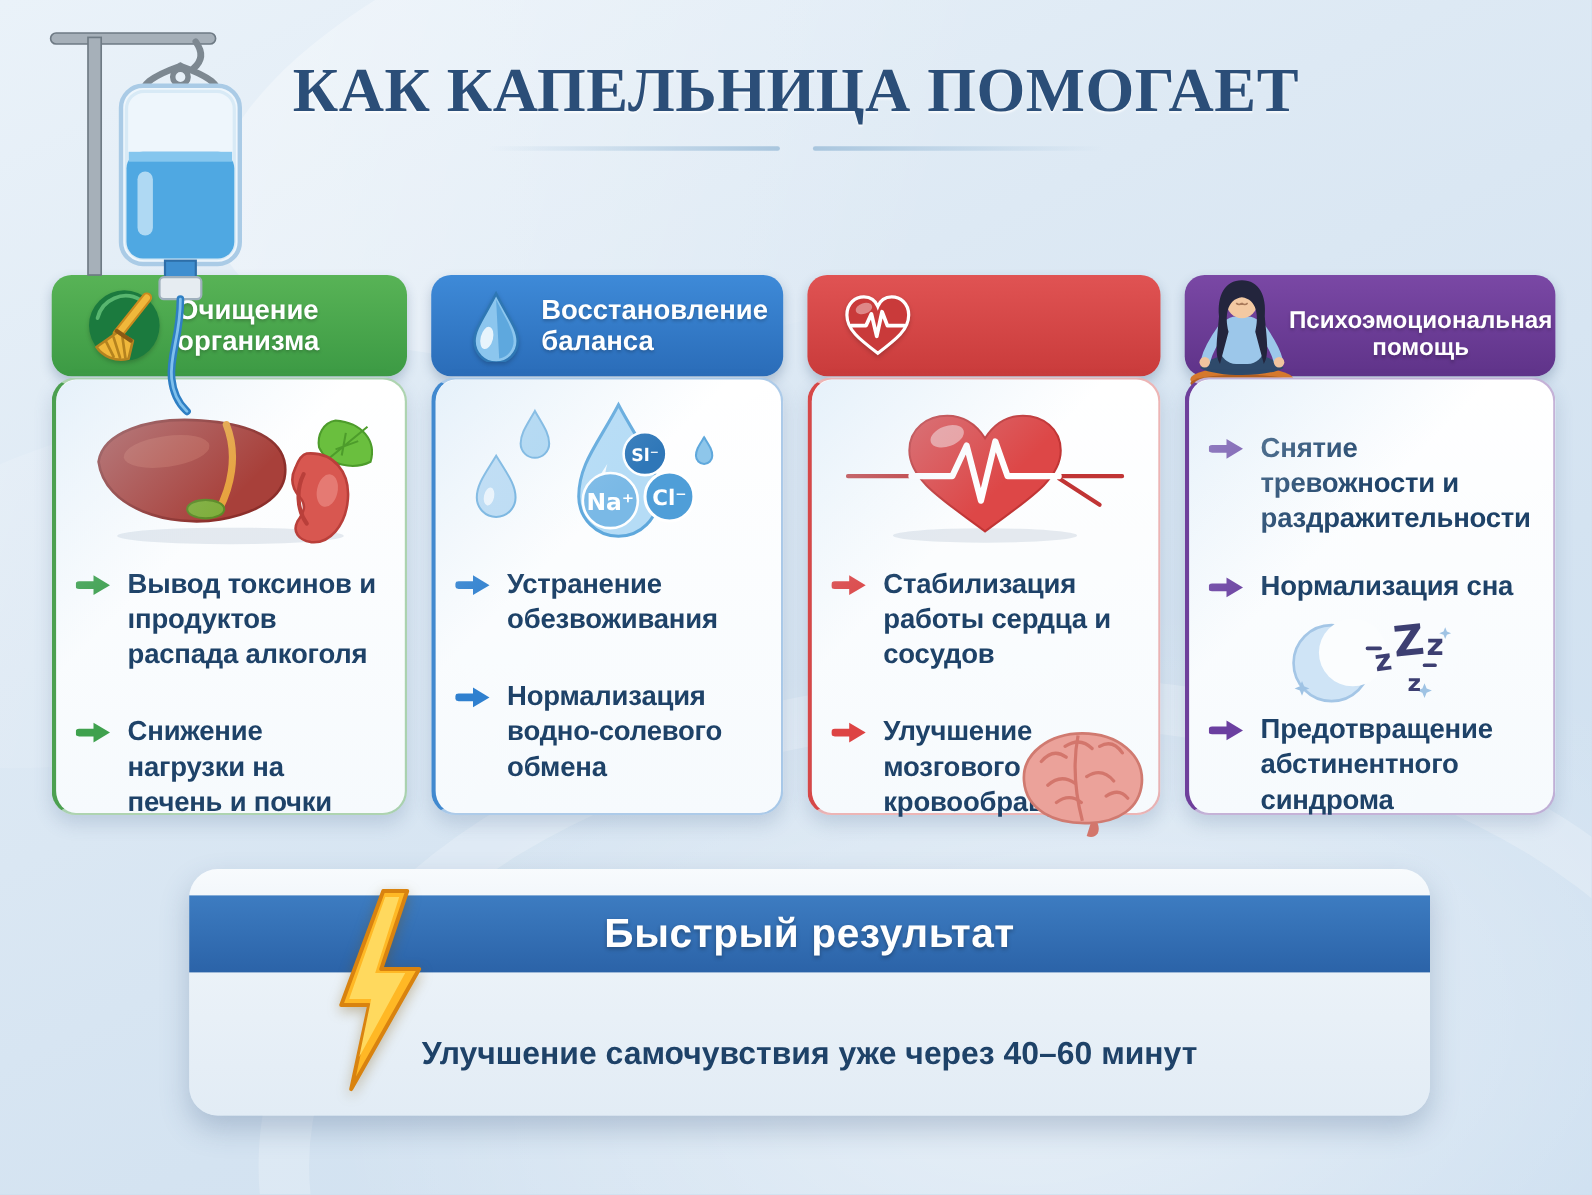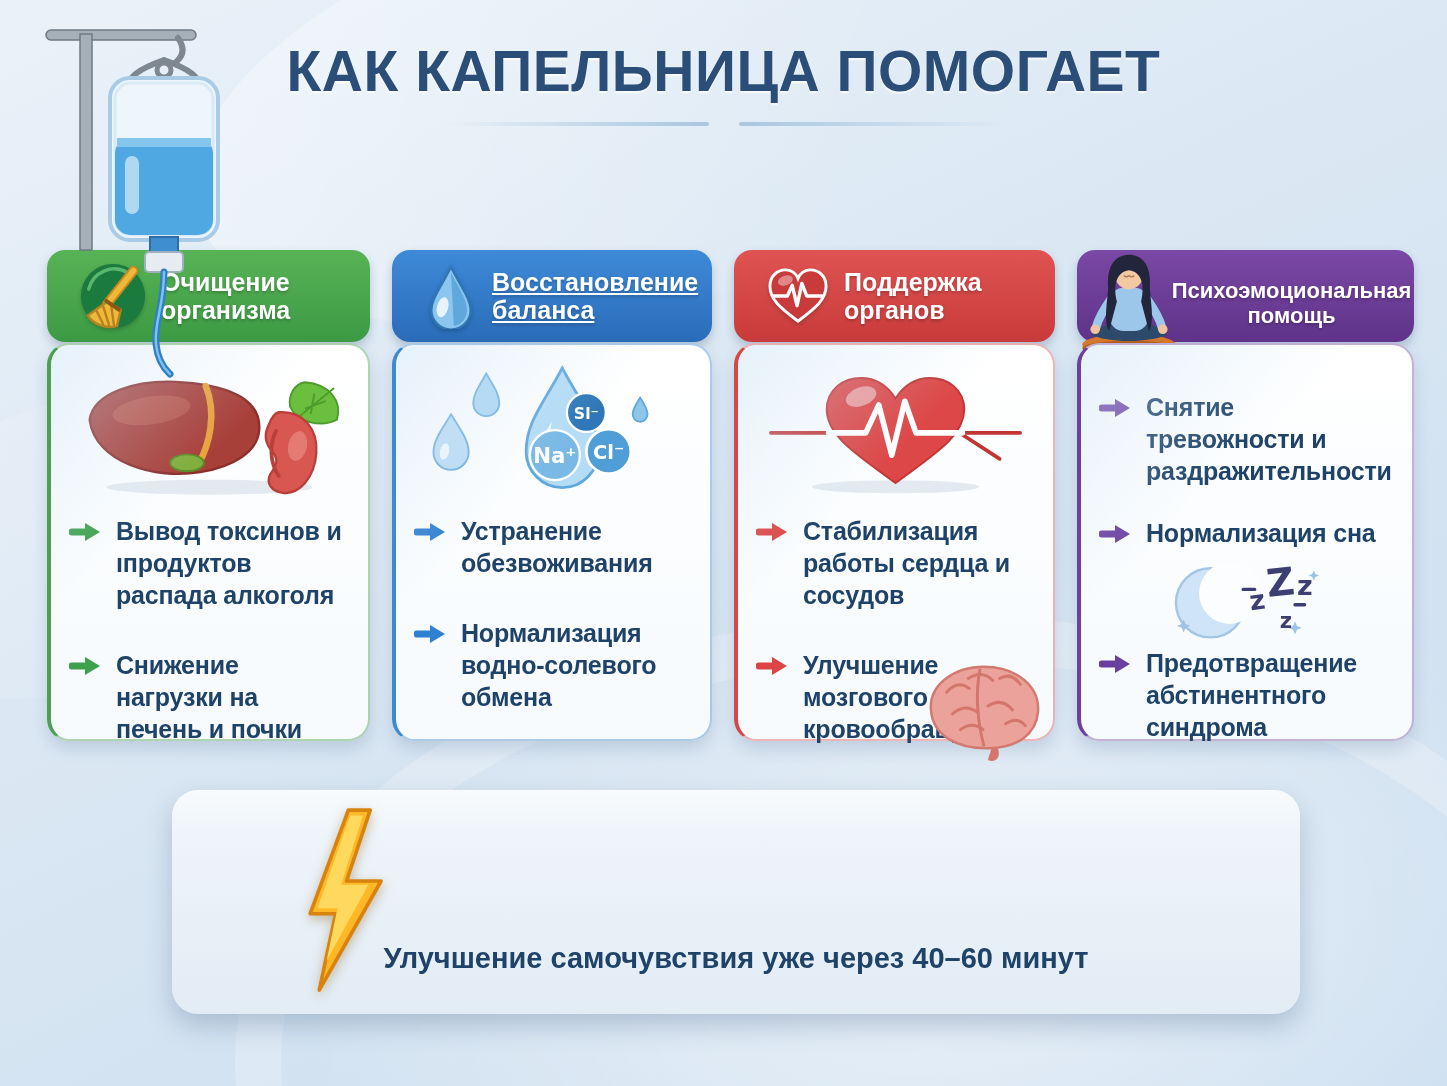--- a/index.html
+++ b/index.html
@@ -12,36 +12,36 @@
   .streak.s1{left:180px;top:-120px;width:980px;height:420px;opacity:.7;}
   .streak.s2{left:-200px;top:380px;width:700px;height:300px;opacity:.4;}
   .swoosh{position:absolute;right:-260px;bottom:-320px;width:1500px;height:900px;border-radius:50%;
     background:radial-gradient(ellipse at center,rgba(255,255,255,.5) 0%,rgba(255,255,255,0) 62%);
     transform:rotate(-9deg);pointer-events:none;}
   .arc{position:absolute;right:-180px;bottom:-420px;width:1300px;height:800px;border-radius:50%;
     border:46px solid rgba(255,255,255,.22);pointer-events:none;}
 
   
   .title-block{position:absolute;left:0;right:0;top:38px;text-align:center;z-index:2;}
-  .title-main{margin:0;font-size:57px;font-weight:800;color:#2b4e78;letter-spacing:.5px;
-    text-shadow:0 2px 2px rgba(255,255,255,.8);}
+  .title-main{margin:12px;font-size:57px;font-weight:800;color:#2b4e78;letter-spacing:.5px;
+    text-shadow:0 2px 2px rgba(255,255,255,.8);font-family:Liberation Serif, serif;}
   .subtitle-row{margin-top:18px;display:flex;align-items:center;justify-content:center;gap:30px;}
   .rule{width:265px;height:4px;border-radius:3px;}
   .rule.left{background:linear-gradient(90deg,rgba(169,198,222,0),#a9c6de);}
   .rule.right{background:linear-gradient(270deg,rgba(169,198,222,0),#a9c6de);}
   .title-sub{margin:0;font-size:52px;font-weight:800;color:#3aa74a;letter-spacing:2px;}
 
   
   .columns{position:absolute;left:47px;top:250px;display:grid;
     grid-template-columns:323px 320px 321px 337px;column-gap:22px;z-index:1;}
   .tab{height:92px;border-radius:18px;display:flex;align-items:center;gap:12px;
     padding:8px 30px;box-sizing:border-box;color:#fff;font-weight:700;font-size:25px;line-height:1.12;
     box-shadow:0 5px 10px rgba(40,70,110,.25);text-shadow:0 2px 3px rgba(0,0,0,.22);}
   .c1 .tab{background:linear-gradient(180deg,#58b356,#3c9a44);}
-  .c2 .tab{background:linear-gradient(180deg,#3e8ad8,#2a6cb8);text-decoration:underline;}
+  .c2 .tab{background:linear-gradient(180deg,#3e8ad8,#2a6cb8);}
   .c3 .tab{background:linear-gradient(180deg,#e05353,#c93b3b);}
   .c4 .tab{background:linear-gradient(180deg,#7a48a5,#5f3389);position:relative;
     padding:24px 12px 8px 104px;font-size:22px;justify-content:center;text-align:center;}
   .tab-icon{flex:0 0 auto;filter:drop-shadow(0 2px 2px rgba(0,0,0,.2));}
   .woman{position:absolute;left:0;top:-6px;}
 
   .card{margin-top:1px;height:398px;border-radius:22px;box-sizing:border-box;
     background:linear-gradient(180deg,#ffffff,#f6fafd);padding:16px 18px;position:relative;
     box-shadow:0 8px 16px rgba(70,100,140,.20);}
   .c1 .card{border:2px solid rgba(76,160,80,.45);border-left:4px solid #4ca050;}
@@ -204,21 +204,20 @@
       </div>
     </section>
 
     <section class="col c3">
       <div class="tab">
         <svg class="tab-icon" width="68" height="62" viewBox="0 0 70 64">
           <path d="M35,58 C18,45 6,36 6,22 C6,11 14,5 22,5 C29,5 33,9 35,14 C37,9 41,5 48,5 C56,5 64,11 64,22 C64,36 52,45 35,58 Z" fill="#c93a3a" stroke="#ffffff" stroke-width="3"></path>
           <ellipse cx="22" cy="16" rx="8" ry="5" fill="#ffffff" opacity=".4" transform="rotate(-18 22 16)"></ellipse>
           <path d="M10,32 H24 L29,21 L34,42 L39,19 L44,32 H60" fill="none" stroke="#ffffff" stroke-width="3.5" stroke-linejoin="round" stroke-linecap="round"></path>
         </svg>
-        <span>Поддержка органов</span>
       </div>
       <div class="card">
         <div class="illo">
           <svg width="290" height="136" viewBox="0 0 300 140">
             <ellipse cx="150" cy="130" rx="90" ry="7" fill="#9ab0c4" opacity=".25"></ellipse>
             <path d="M150,126 C110,96 76,76 76,47 C76,25 94,13 113,13 C131,13 143,24 150,35 C157,24 169,13 187,13 C206,13 224,25 224,47 C224,76 190,96 150,126 Z" fill="#dd4747" stroke="#c13535" stroke-width="2"></path>
             <ellipse cx="113" cy="33" rx="17" ry="10" fill="#ffffff" opacity=".45" transform="rotate(-20 113 33)"></ellipse>
             <path d="M16,72 H78 M222,72 H284" stroke="#c13535" stroke-width="4" stroke-linecap="round"></path>
             <path d="M222,74 L262,100" stroke="#c13535" stroke-width="4" stroke-linecap="round"></path>
             <path d="M78,72 H118 L132,42 L146,96 L160,38 L172,72 H222" fill="none" stroke="#ffffff" stroke-width="6" stroke-linejoin="round" stroke-linecap="round"></path>
@@ -301,17 +300,20 @@
         </div>
       </div>
     </section>
   </div>
 
   <div class="banner">
     <svg class="bolt" width="100" height="202" viewBox="0 0 110 212">
       <polygon points="62,6 86,6 60,84 98,84 30,204 48,120 20,120" fill="#ffb825" stroke="#d9830f" stroke-width="4" stroke-linejoin="round"></polygon>
       <polygon points="64,12 78,12 54,88 84,88 38,172 50,114 28,114" fill="#ffd95e"></polygon>
     </svg>
+    <div class="banner-band">
+      <h3>Быстрый результат</h3>
+    </div>
     <div class="banner-body">
       <div><span>Улучшение самочувствия уже через </span><strong>40–60 минут</strong></div>
     </div>
   </div>
 </div>
 
 </body></html>

